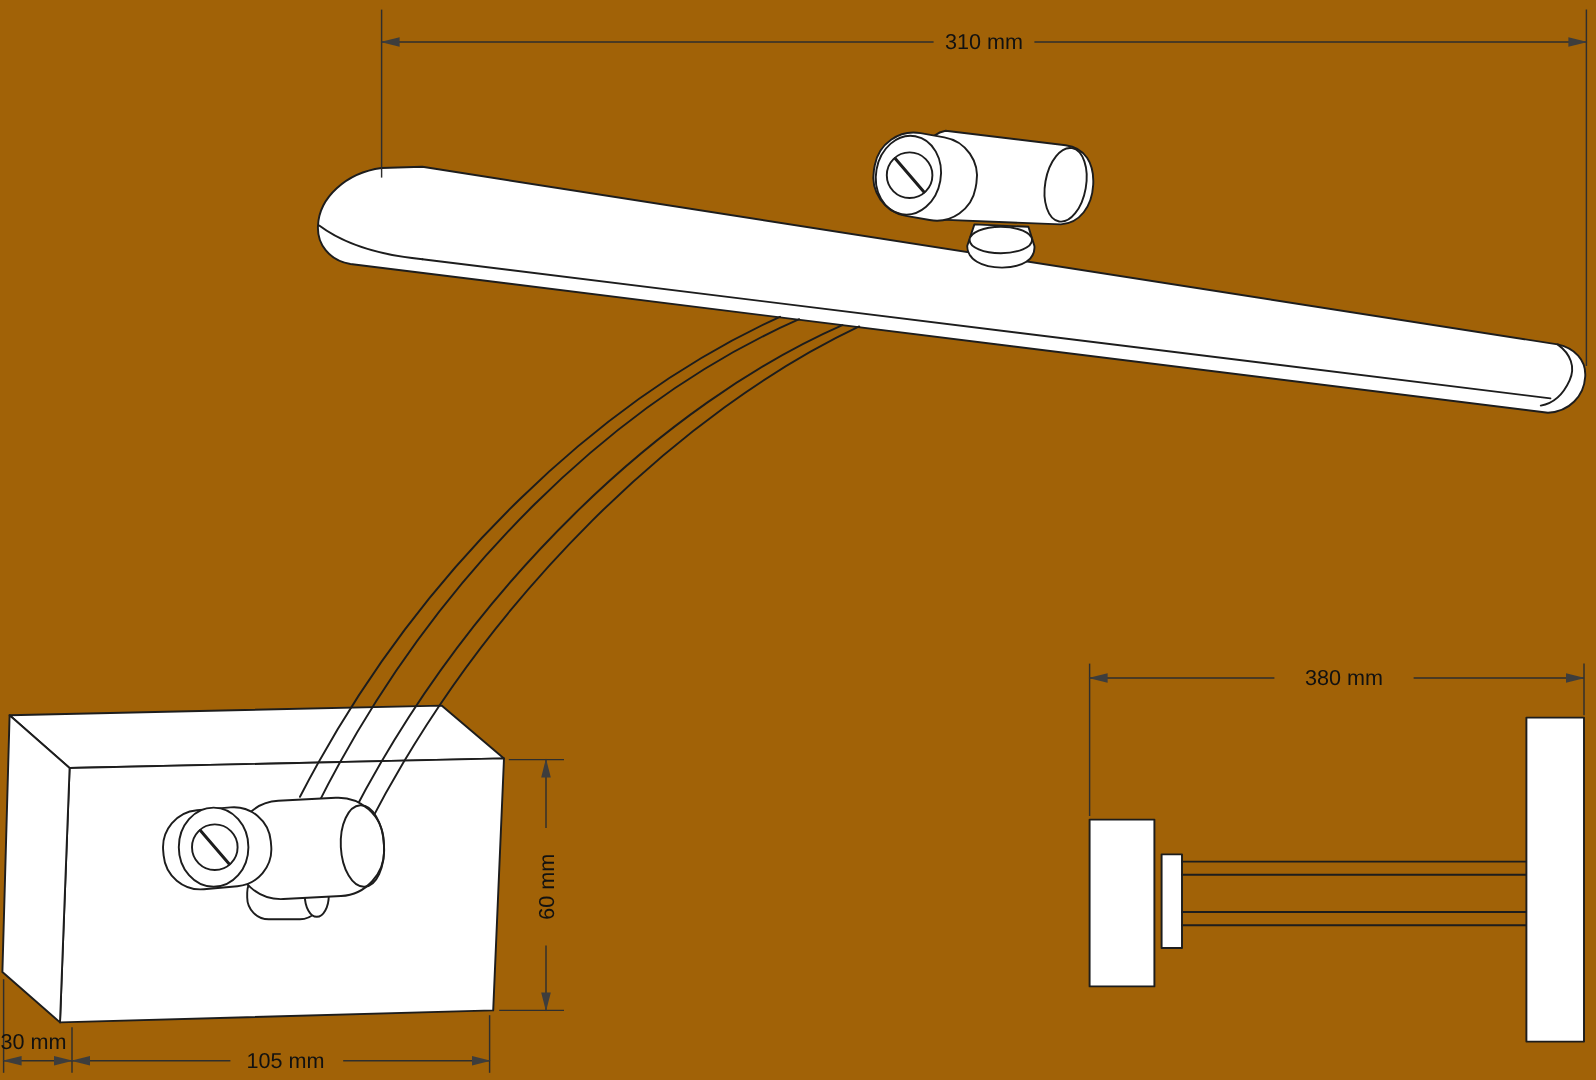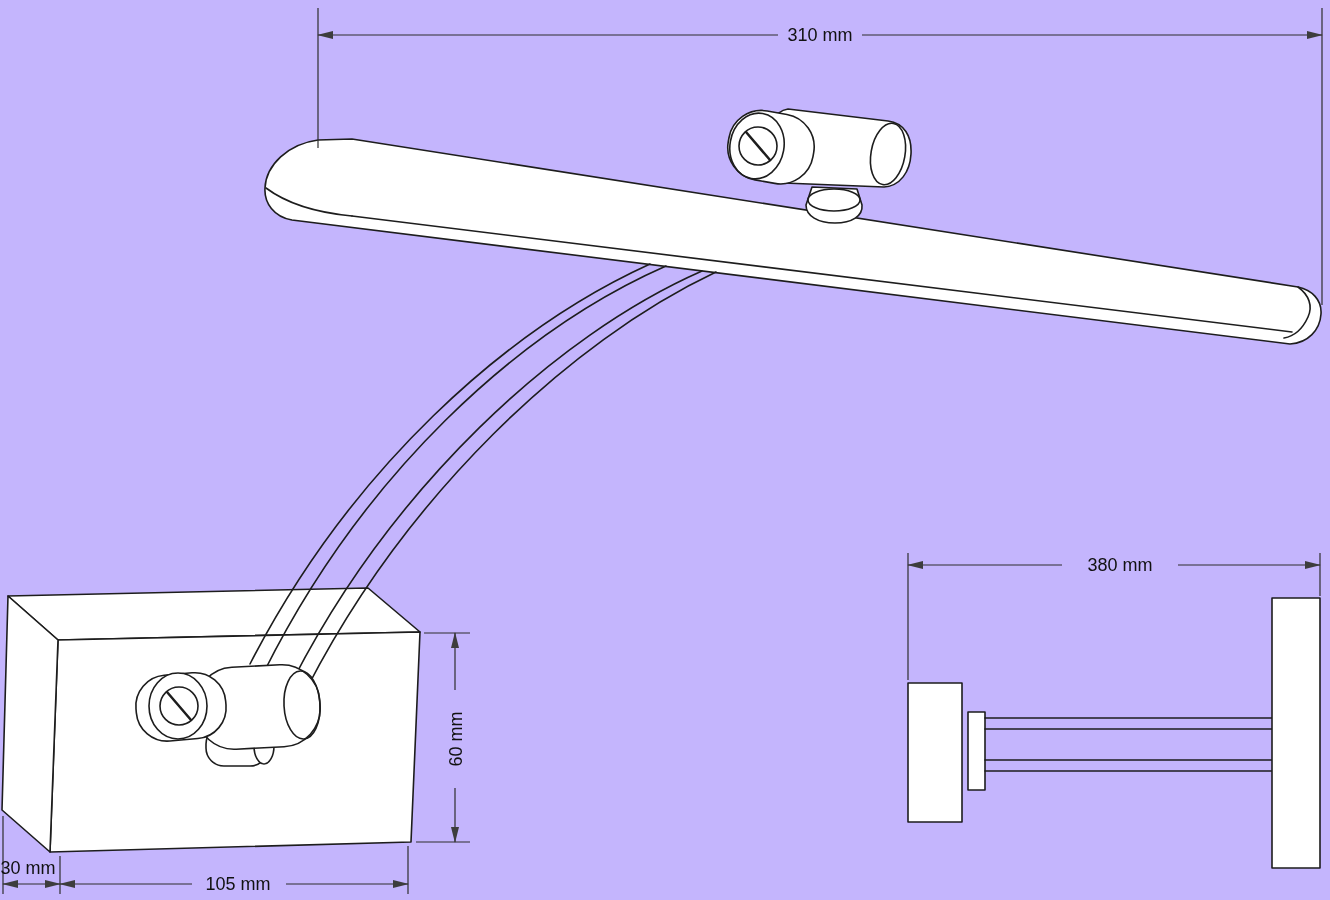--- a/index.html
+++ b/index.html
@@ -6,21 +6,21 @@
     margin: 0;
     padding: 0;
     width: 1330px;
     height: 900px;
     background: #ffffff;
     overflow: hidden;
   }
   .drawing-wrap {
     width: 1330px;
     height: 900px;
-    background: #c4b5fd;
+    background: #a16207;
   }
   svg {
     display: block;
   }
   text.dim-label {
     font-family: "Liberation Sans", "DejaVu Sans", sans-serif;
     font-size: 18px;
     fill: #111111;
     stroke: none;
   }

